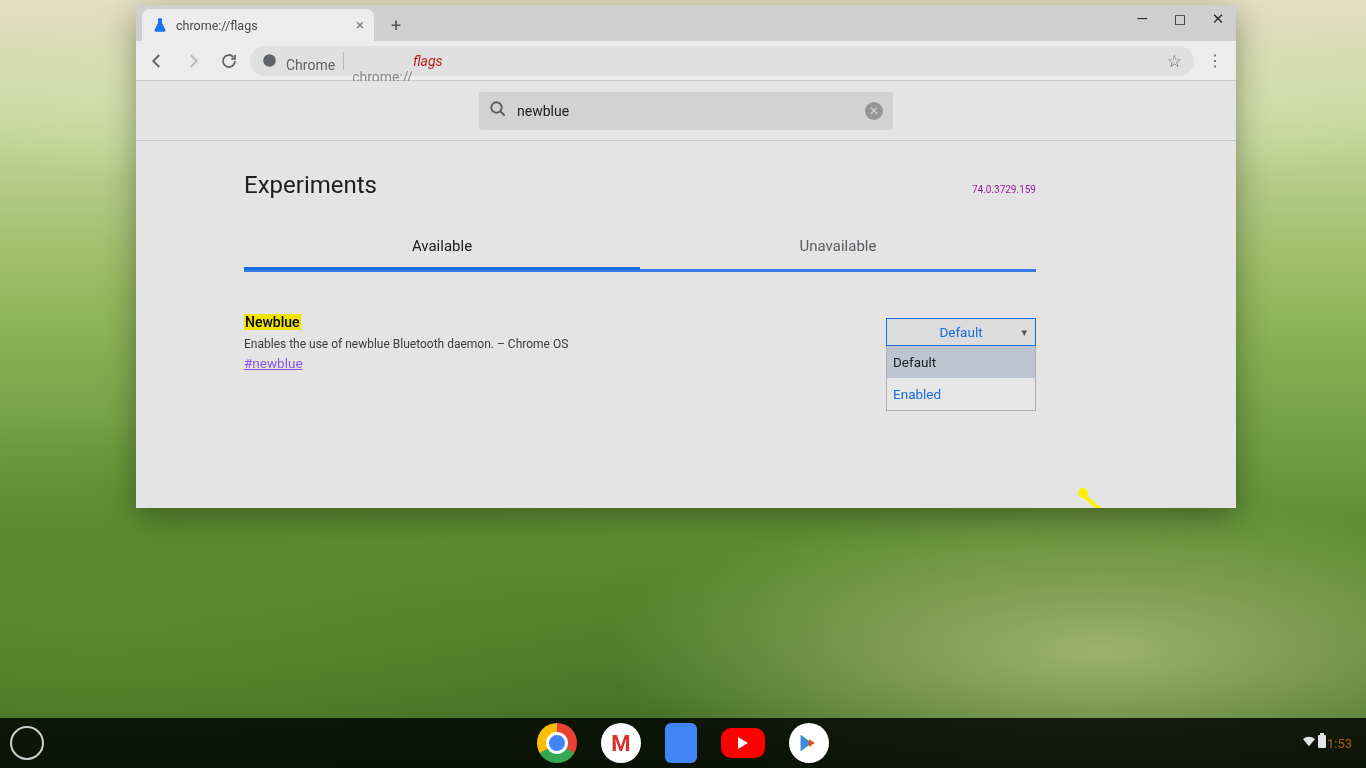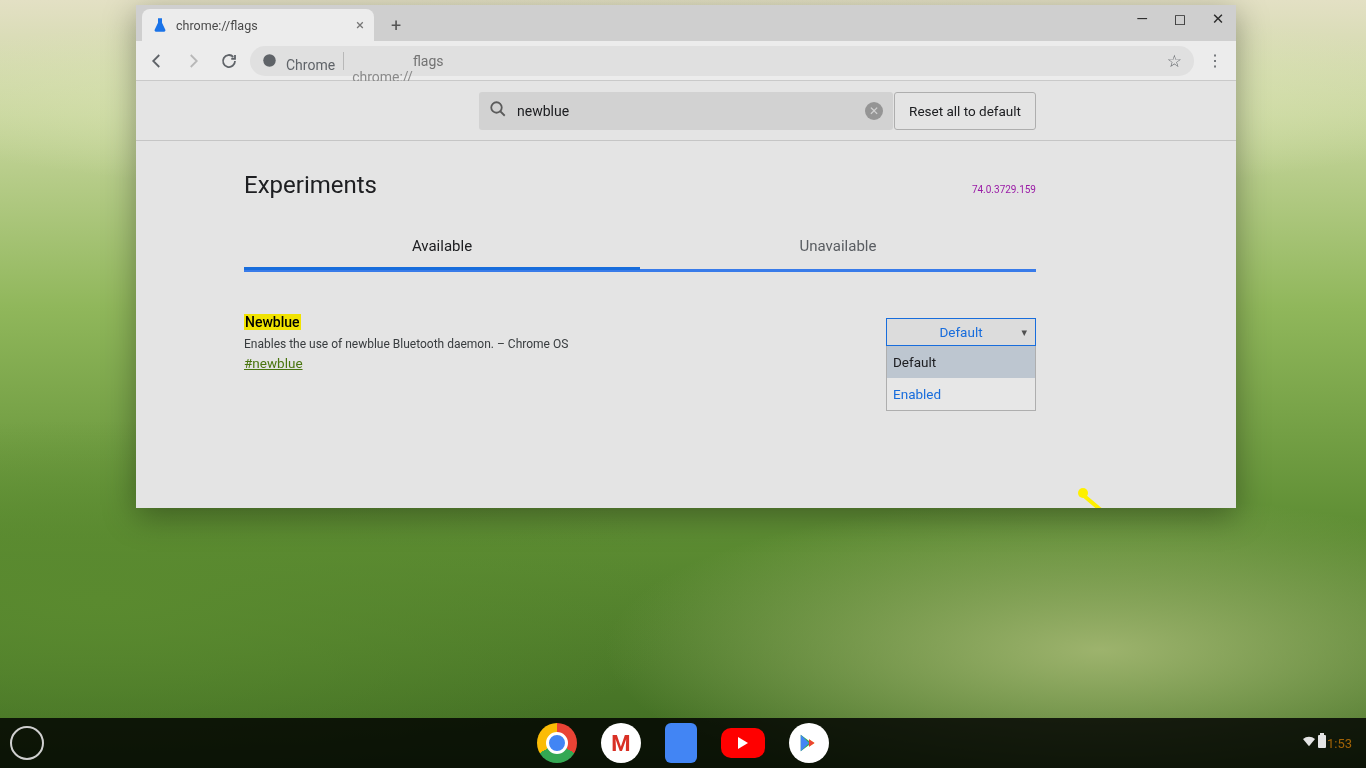--- a/index.html
+++ b/index.html
@@ -47,21 +47,21 @@
 .nav-btn { width: 30px; height: 30px; display: flex; align-items: center; justify-content: center; color: #5f6368; }
 .nav-btn.disabled { color: #b8b8b8; }
 .omnibox {
   flex: 1; height: 30px; background: #e0e0e0; border-radius: 15px;
   display: flex; align-items: center; padding: 0 12px; font-size: 14px; color: #3c4043;
 }
 .omnibox .site-icon { width: 16px; height: 16px; margin-right: 8px; color: #5f6368; }
 .omnibox .chrome-label { color: #5f6368; margin-top: 8px; }
 .omnibox .divider { width: 1px; height: 18px; background: #b8b8b8; margin: 0 8px; }
 .omnibox .url-prefix { color: #8a8a8a; margin-top: 32px; }
-.omnibox .url-bold { color: #737373; }
+.omnibox .url-bold { color: #b91c1c; font-style: italic; }
 .omnibox .star { margin-left: auto; color: #5f6368; font-size: 17px; }
 .menu-btn { width: 30px; height: 30px; display: flex; align-items: center; justify-content: center; color: #5f6368; font-size: 16px; }
 
 
 .flags-page { flex: 1; background: #f1f1f1; overflow: hidden; position: relative; }
 .flags-header {
   height: 60px; border-bottom: 1px solid #d0d0d0;
   display: flex; align-items: center; justify-content: center; position: relative;
 }
 .search-wrap {
@@ -93,21 +93,21 @@
 .tabs .tab-item { flex: 1; text-align: center; padding: 12px 0 14px; font-size: 15px; color: #5f6368; position: relative; }
 .tabs .tab-item.active { color: #202124; }
 .tabs .tab-item.active::after {
   content: ""; position: absolute; left: 0; right: 0; bottom: -1px; height: 3px; background: #1a73e8;
 }
 
 .flag-row { display: flex; margin-top: 40px; }
 .flag-info { flex: 1; padding-right: 30px; }
 .flag-name { display: inline-block; font-size: 14px; font-weight: 500; background: #fef000; padding: 0 1px; }
 .flag-desc { font-size: 12px; color: #3c4043; margin-top: 6px; }
-.flag-hash { font-size: 13.5px; color: #4d7c0f; text-decoration: underline; margin-top: 4px; display: inline-block; }
+.flag-hash { font-size: 13.5px; color: #8b5cf6; text-decoration: underline; margin-top: 4px; display: inline-block; }
 
 .dropdown-wrap { position: relative; width: 150px; margin-top: 6px; }
 .dropdown-btn {
   width: 100%; height: 28px; border: 1px solid #1a73e8; background: #e8e8e8;
   display: flex; align-items: center; justify-content: center; position: relative;
   font-size: 13.5px; color: #1a73e8;
 }
 .dropdown-btn::after {
   content: "▾"; position: absolute; right: 8px; color: #555; font-size: 11px;
 }
@@ -228,21 +228,20 @@
       <div class="search-wrap">
         <span class="search-ic">
           <svg width="18" height="18" viewBox="0 0 24 24" fill="none" stroke="#606060" stroke-width="2.4">
               <circle cx="10" cy="10" r="7"></circle>
               <path d="M21 21l-6-6"></path>
             </svg>
         </span>
         <input type="text" value="newblue" style="">
         <span class="clear-ic">✕</span>
       </div>
-      <div class="reset-btn">Reset all to default</div>
     </div>
 
     <div class="flags-body">
       <div class="page-title-row">
         <div class="page-title">Experiments</div>
         <div class="version">74.0.3729.159</div>
       </div>
 
       <div class="tabs">
         <div class="tab-item active">Available</div>

